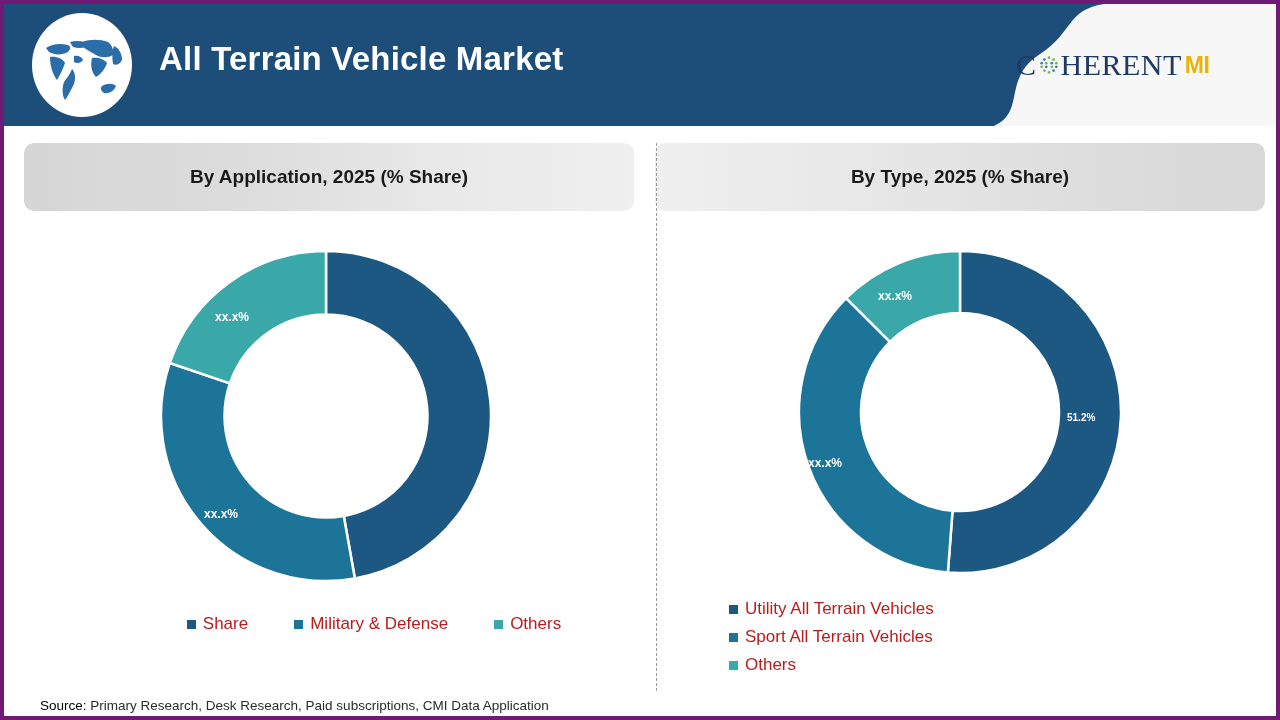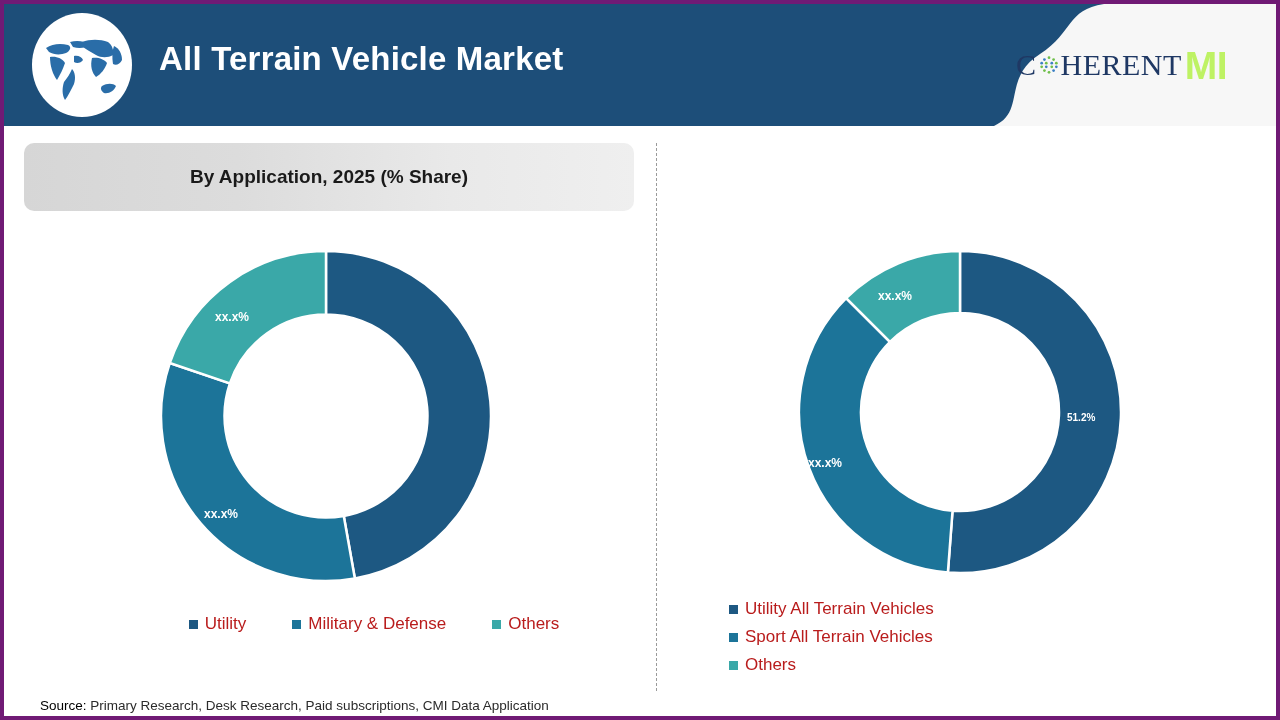--- a/index.html
+++ b/index.html
@@ -59,23 +59,23 @@
   .logo-text {
     font-family: "Liberation Serif", serif;
     font-size: 30px;
     color: #1f3864;
     letter-spacing: 0.5px;
     line-height: 1;
     display: inline-block;
   }
   .logo-mi {
     font-family: "Liberation Sans", sans-serif;
-    font-size: 39px;
-    font-weight: bold;
-    color: #bef264;
+    font-size: 23px;
+    font-weight: bold;
+    color: #eab308;
     letter-spacing: -0.5px;
     line-height: 1;
     display: inline-block;
     margin-left: 3px;
   }
   .logo-sphere {
     display: inline-block;
     width: 22px; height: 22px;
     vertical-align: -2px;
     margin: 0 1px;
@@ -214,20 +214,23 @@
       </svg>
       <span class="logo-text">HERENT</span>
       <span class="logo-mi">MI</span>
     </div>
   </div>
 
   <div id="panel-left-title-bar" class="panel-title-bar">
     <span class="panel-title">By Application, 2025 (% Share)</span>
   </div>
 
+  <div id="panel-right-title-bar" class="panel-title-bar">
+    <span class="panel-title">By Type, 2025 (% Share)</span>
+  </div>
 
   <div id="divider"></div>
 
   <div class="donut-wrap" id="donut-left">
     <svg viewBox="0 0 334 334" width="334" height="334">
       <g id="slices-left">
           <path d="M167,2 A165,165 0 0 1 195.8788047309205,329.4531151973189 L184.76046490951612,266.90866584635114 A101.475,101.475 0 0 0 167,65.525 Z" fill="#1d5882" stroke="#ffffff" stroke-width="2.5"></path>
           <path d="M195.8788047309205,329.4531151973189 A165,165 0 0 1 10.728779675867173,114.04430438181043 L70.89319950065833,134.4322471948134 A101.475,101.475 0 0 0 184.76046490951612,266.90866584635114 Z" fill="#1c7499" stroke="#ffffff" stroke-width="2.5"></path>
           <path d="M10.728779675867173,114.04430438181043 A165,165 0 0 1 166.99999999999997,2 L166.99999999999997,65.525 A101.475,101.475 0 0 0 70.89319950065833,134.4322471948134 Z" fill="#3aa8a8" stroke="#ffffff" stroke-width="2.5"></path>
         </g>
@@ -246,21 +249,21 @@
         </g>
     </svg>
     <div class="slice-label" style="left:270px; top:163px;">51.2%</div>
     <div class="slice-label small" style="left:11px; top:207px;">xx.x%</div>
     <div class="slice-label small" style="left:81px; top:40px;">xx.x%</div>
   </div>
 
   <div class="legend" id="legend-left">
     <div class="legend-item">
       <span class="legend-swatch" style="background:#1d5882"></span>
-      <span class="legend-label">Utility</span>
+      <span class="legend-label">Share</span>
     </div>
     <div class="legend-item">
       <span class="legend-swatch" style="background:#1c7499"></span>
       <span class="legend-label">Military &amp; Defense</span>
     </div>
     <div class="legend-item">
       <span class="legend-swatch" style="background:#3aa8a8"></span>
       <span class="legend-label">Others</span>
     </div>
   </div>

